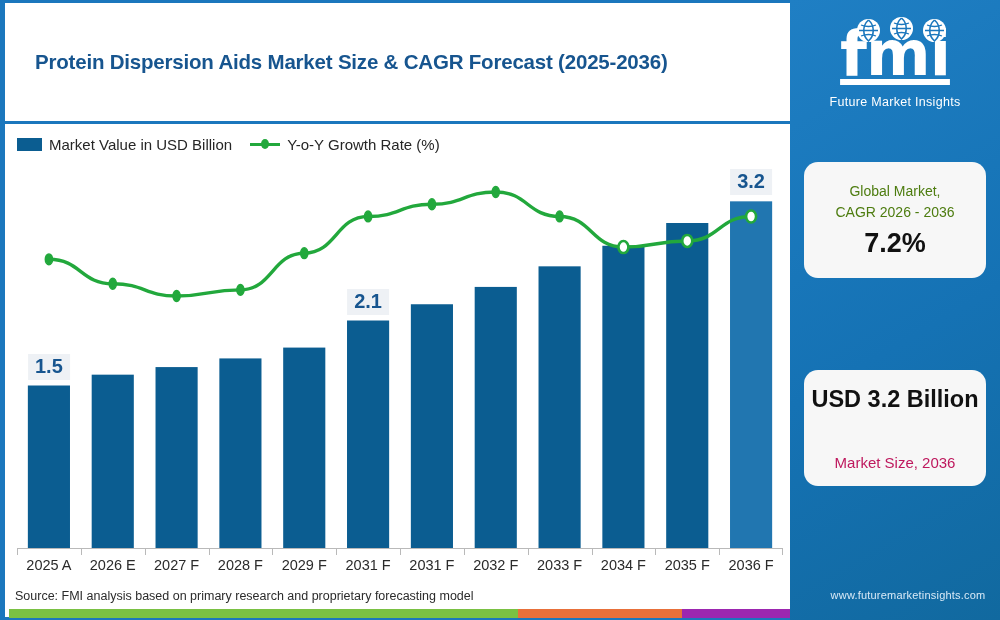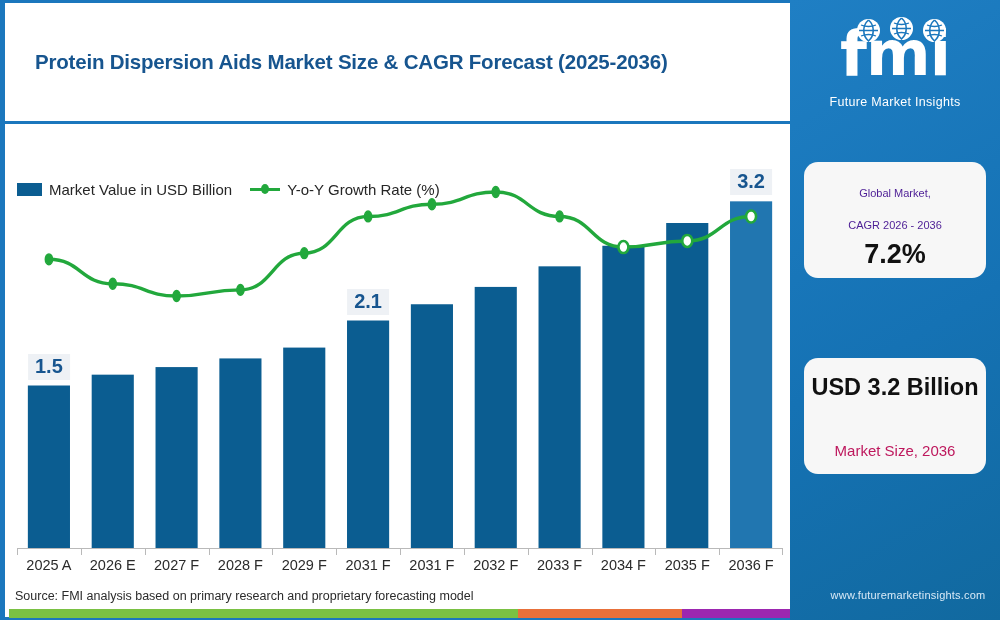--- a/index.html
+++ b/index.html
@@ -43,21 +43,20 @@
     position: absolute; left: 0; top: 118px;
     width: 790px; height: 3px;
     background: #1b77bd;
   }
 
   
   #legend {
     position: absolute; left: 12px; top: 129px;
     display: flex; align-items: center; gap: 18px;
     height: 24px;
-    margin-top: 45px;
   }
   .legend-item { display: flex; align-items: center; gap: 7px; }
   .legend-swatch-bar {
     width: 25px; height: 13px; background: #0b5d91;
   }
   .legend-swatch-line {
     position: relative; width: 30px; height: 12px;
   }
   .legend-swatch-line::before {
     content: ""; position: absolute; left: 0; top: 5px;
@@ -149,20 +148,21 @@
   }
   #logo-mark { position: relative; width: 170px; height: 82px; }
   #fmi-word {
     position: absolute; left: 0; top: 6px;
     width: 170px;
     text-align: center;
     font-family: "DejaVu Sans", sans-serif;
     font-size: 62px; font-weight: bold;
     color: #ffffff; line-height: 1;
     letter-spacing: -1px;
+    text-decoration: underline;
   }
   .globe {
     position: absolute;
     width: 23px; height: 23px;
     border-radius: 50%;
     background: #ffffff;
     overflow: hidden;
   }
   .globe svg { position: absolute; left: 0; top: 0; }
   #globe-1 { left: 47px; top: 2px; }
@@ -177,24 +177,24 @@
   .stat-card {
     position: absolute; left: 14px;
     width: 182px;
     background: #f7f7f7;
     border-radius: 14px;
     display: flex; flex-direction: column;
     align-items: center; justify-content: center;
     text-align: center;
   }
   #cagr-card { top: 162px; height: 116px; }
-  #size-card { top: 358px; height: 116px; gap: 35px; }
+  #size-card { top: 370px; height: 116px; gap: 35px; }
 
   .stat-small {
-    font-size: 11px; color: #4c1d95; line-height: 1.45; margin-top: 16px;
+    font-size: 14px; color: #4d7c0f; line-height: 1.45;
   }
   .stat-big {
     font-size: 27px; font-weight: bold; color: #111111;
     margin-top: 6px;
   }
   .stat-big-lg {
     font-size: 23.5px; font-weight: bold; color: #111111;
   }
   .stat-small-bottom {
     font-size: 15px; color: #be185d; margin-top: 6px;

